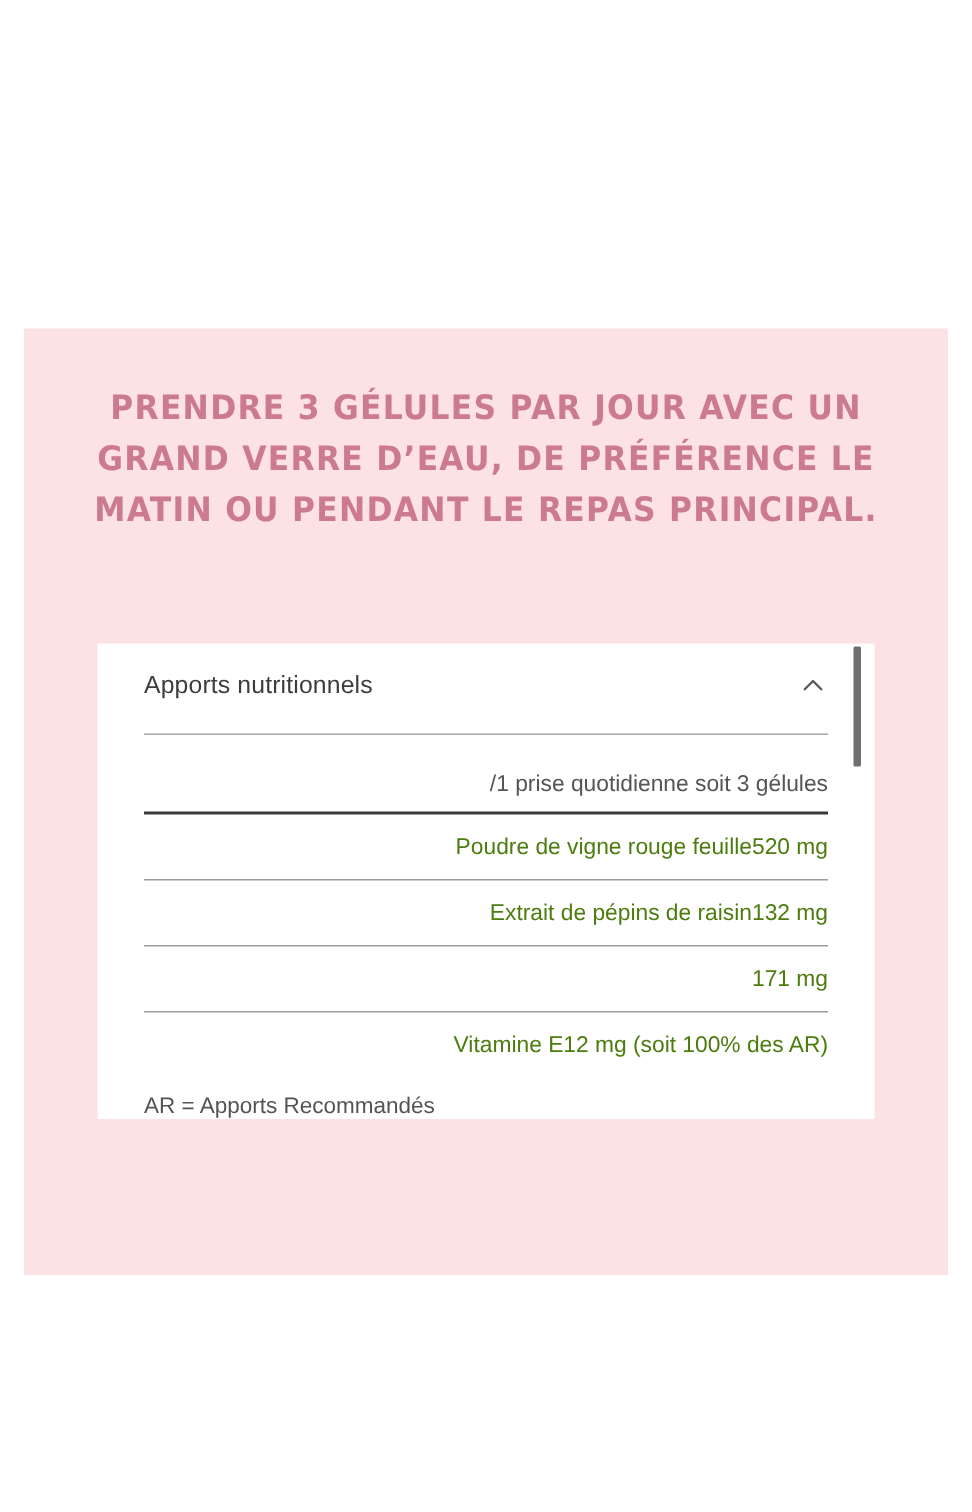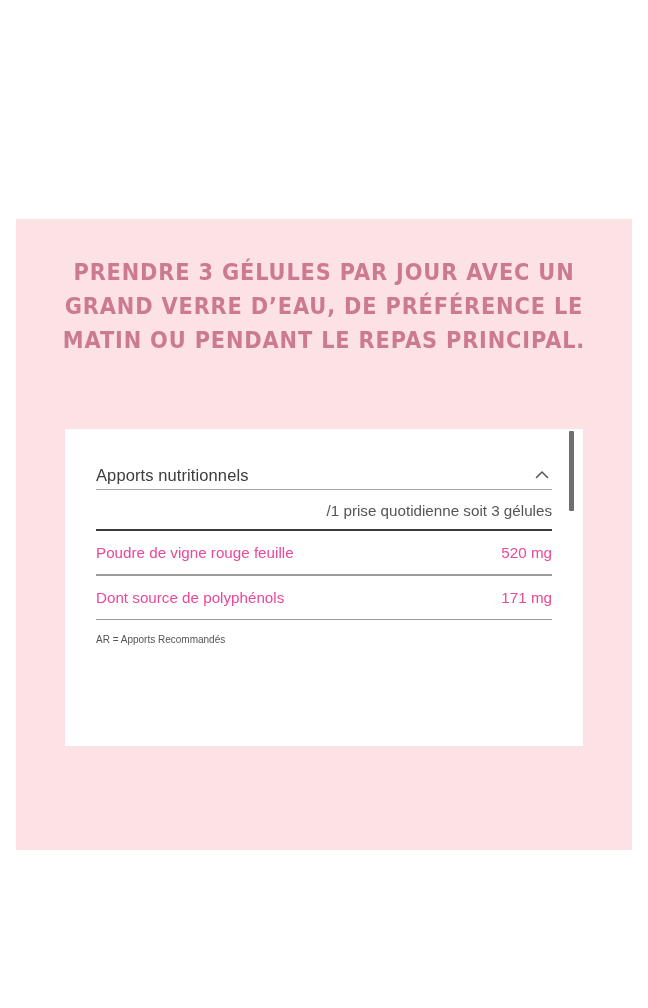--- a/index.html
+++ b/index.html
@@ -56,21 +56,21 @@
   }
 
   
   #accordion-header {
     position: absolute;
     left: 0;
     top: 0;
     width: 518px;
     height: 56px;
     display: flex;
-    align-items: flex-end;
+    align-items: center;
     padding: 0 31px 0 31px;
     box-sizing: border-box;
   }
   #accordion-title {
     flex: 1;
     font-size: 16.5px;
     color: #3d3d3d;
     font-family: "Liberation Sans", sans-serif;
     letter-spacing: 0.1px;
   }
@@ -91,31 +91,31 @@
     top: 60px;
     width: 456px;
     height: 1px;
     background: #a8a8a8;
   }
 
   
   #nutrition-table {
     position: absolute;
     left: 31px;
-    top: 62px;
+    top: 74px;
     width: 456px;
   }
   .trow {
     position: relative;
     display: flex;
     align-items: center;
-    justify-content: space-between;
+    justify-content: flex-end;
     height: 43px;
     font-size: 15.2px;
-    color: #ec4899;
+    color: #4d7c0f;
     font-family: "Liberation Sans", sans-serif;
   }
   .trow.col-head {
     height: 38px;
     justify-content: flex-end;
     color: #555555;
   }
   .trow .label { white-space: nowrap; }
   .trow .value { white-space: nowrap; text-align: right; }
   .divider {
@@ -124,21 +124,21 @@
     width: 100%;
   }
   .divider.thick {
     height: 1.6px;
     background: #3a3a3a;
   }
   #footnote {
     height: 40px;
     display: flex;
     align-items: center;
-    font-size: 10px;
+    font-size: 15px;
     color: #545454;
     font-family: "Liberation Sans", sans-serif;
   }
 
   
   #card-scrollbar-track {
     position: absolute;
     right: 4px;
     top: 0;
     width: 10px;
@@ -181,28 +181,35 @@
       <span class="value">/1 prise quotidienne soit 3 gélules</span>
     </div>
     <div class="divider thick"></div>
 
     <div class="trow">
       <span class="label">Poudre de vigne rouge feuille</span>
       <span class="value">520 mg</span>
     </div>
     <div class="divider"></div>
 
+    <div class="trow">
+      <span class="label">Extrait de pépins de raisin</span>
+      <span class="value">132 mg</span>
+    </div>
     <div class="divider"></div>
 
     <div class="trow">
-      <span class="label">Dont source de polyphénols</span>
       <span class="value">171 mg</span>
     </div>
     <div class="divider"></div>
 
+    <div class="trow">
+      <span class="label">Vitamine E</span>
+      <span class="value">12 mg (soit 100% des AR)</span>
+    </div>
 
     <div id="footnote">AR = Apports Recommandés</div>
   </div>
 
   <div id="card-scrollbar-track">
     <div id="card-scrollbar-thumb"></div>
   </div>
 
 </div>
 

